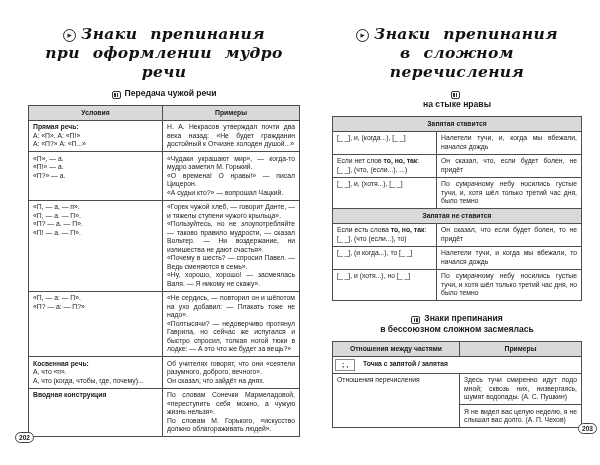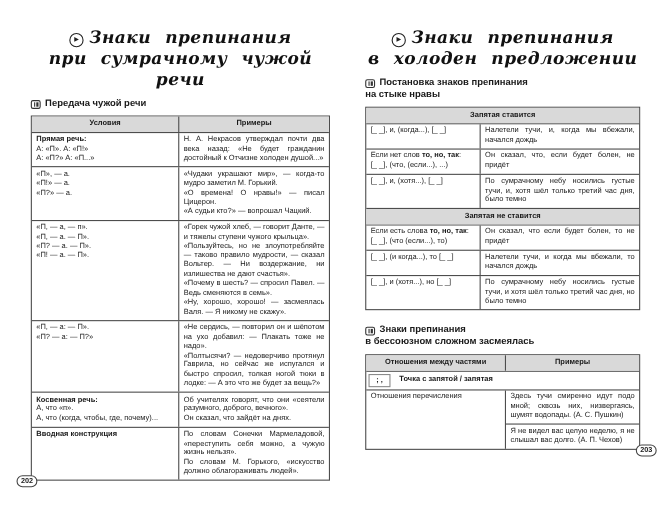--- a/index.html
+++ b/index.html
@@ -17,21 +17,21 @@
     text-align:center;font-family:"DejaVu Serif",serif;font-style:italic;font-weight:bold;
     font-size:15.5px;line-height:19px;letter-spacing:.4px;word-spacing:7px;color:#111;
   }
   .circle-icon{
     display:inline-flex;align-items:center;justify-content:center;
     width:11px;height:11px;border:1.3px solid #222;border-radius:50%;
     font-size:5.5px;font-style:normal;letter-spacing:0;word-spacing:0;
     vertical-align:2px;margin-right:5px;color:#222;
   }
   .sec-title{
-    text-align:left;font-weight:bold;font-size:8.6px;line-height:11px;margin:7px 0 6px;
+    text-align:center;font-weight:bold;font-size:8.6px;line-height:11px;margin:7px 0 6px;
   }
   .pause-icon{
     display:inline-flex;align-items:center;justify-content:center;gap:1px;
     width:9px;height:8px;border:1px solid #333;border-radius:2px;
     vertical-align:-1px;margin-right:4px;background:#fff;box-sizing:border-box;
   }
   .pause-icon i{display:block;width:1.5px;height:4px;background:#333;}
 
   .tbl-wrap{position:relative;}
   .tbl{border:1px solid #4d4d4d;font-size:6.8px;line-height:8.5px;background:#fff;}
@@ -72,21 +72,21 @@
 </head>
 <body>
 
 <div class="spread">
 
   <div class="page page-left">
     <div class="main-title">
       <div>
         <span class="circle-icon">▶</span><span>Знаки препинания</span>
       </div>
-      <div>при сумрачному чужой речи</div>
+      <div>при оформлении мудро речи</div>
     </div>
 
     <div class="sec-title">
       <span class="pause-icon">
           <i></i>
           <i></i>
         </span><span>Передача чужой речи</span>
     </div>
 
     <div class="tbl-wrap">
@@ -164,29 +164,29 @@
         </div>
       <span class="page-badge badge-left">202</span>
     </div>
   </div>
 
   <div class="page page-right">
     <div class="main-title">
       <div>
         <span class="circle-icon">▶</span><span>Знаки препинания</span>
       </div>
-      <div>в холоден предложении</div>
+      <div>в сложном перечисления</div>
     </div>
 
     <div class="sec-title">
       <div>
         <span class="pause-icon">
             <i></i>
             <i></i>
-          </span><span>Постановка знаков препинания</span>
+          </span>
       </div>
       <div>на стыке нравы</div>
     </div>
 
     <div class="tbl jt" id="junction-table">
         <div class="tr" style="border-top: none;">
           <div class="band" style="width: 100%;">Запятая ставится</div>
         </div>
         <div class="tr">
           <div class="td cond">

